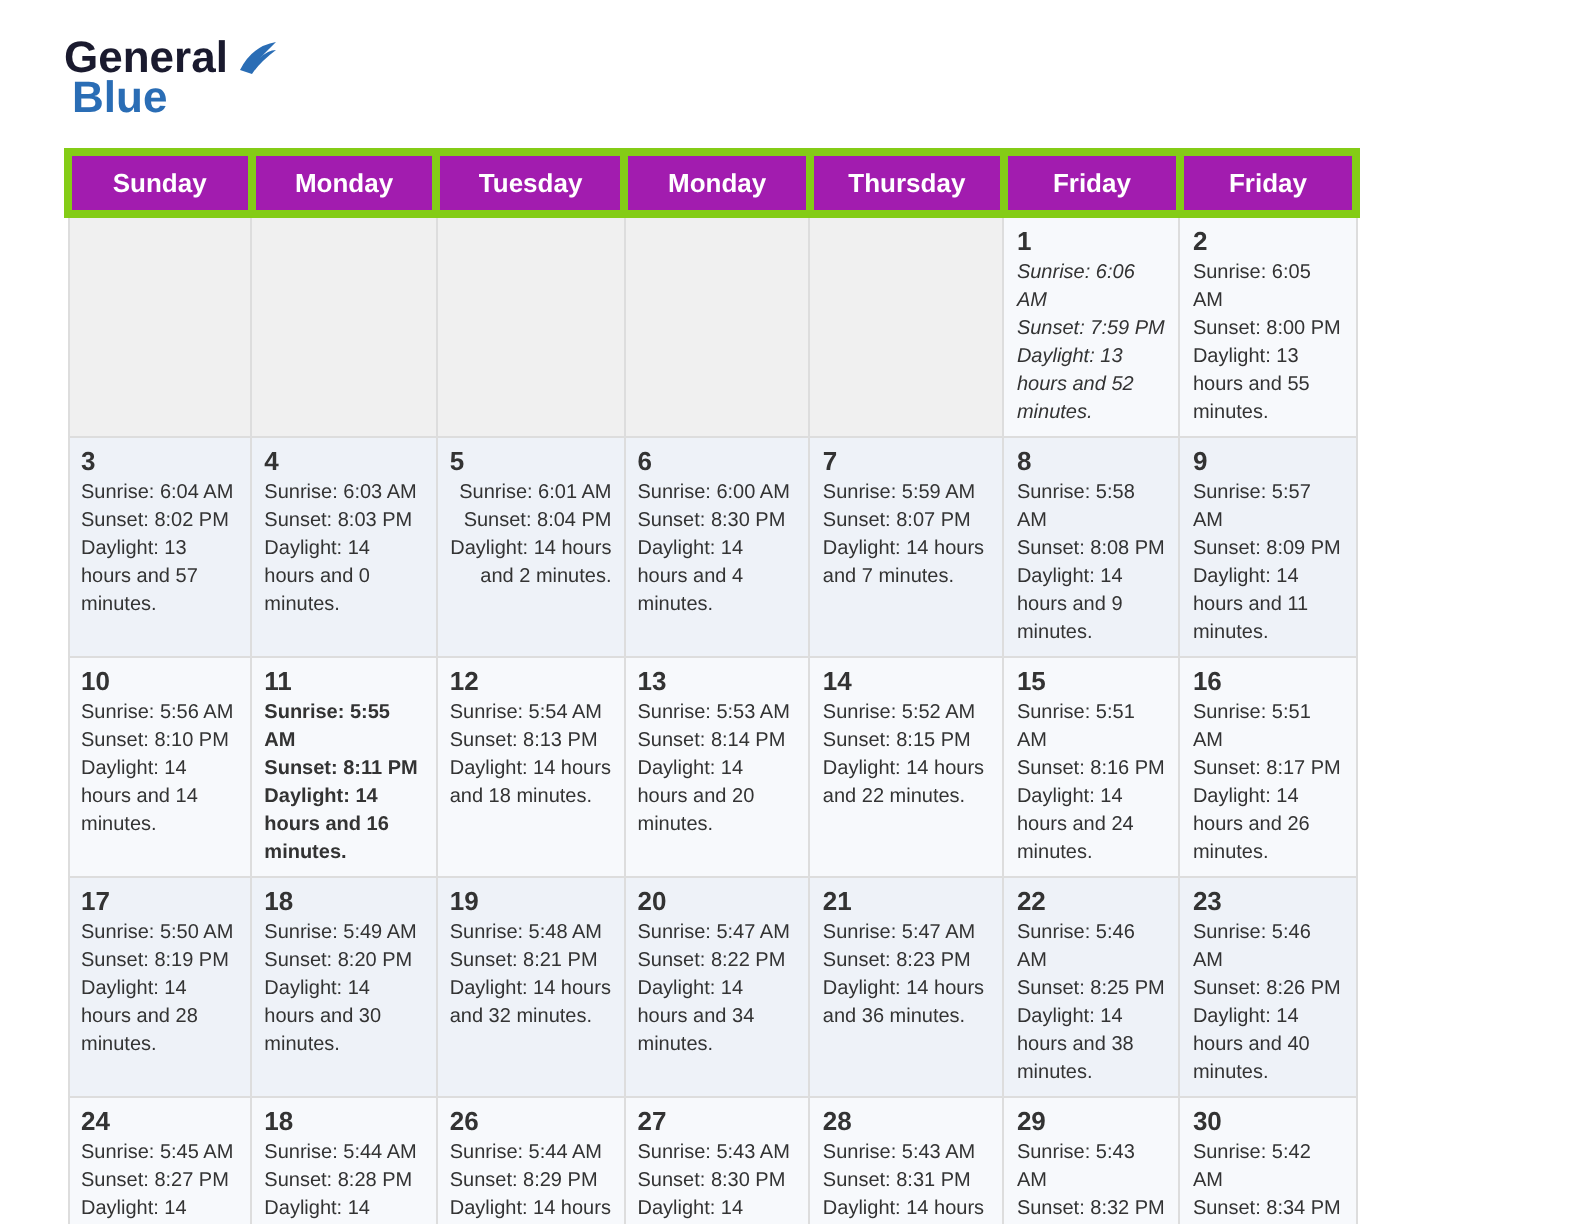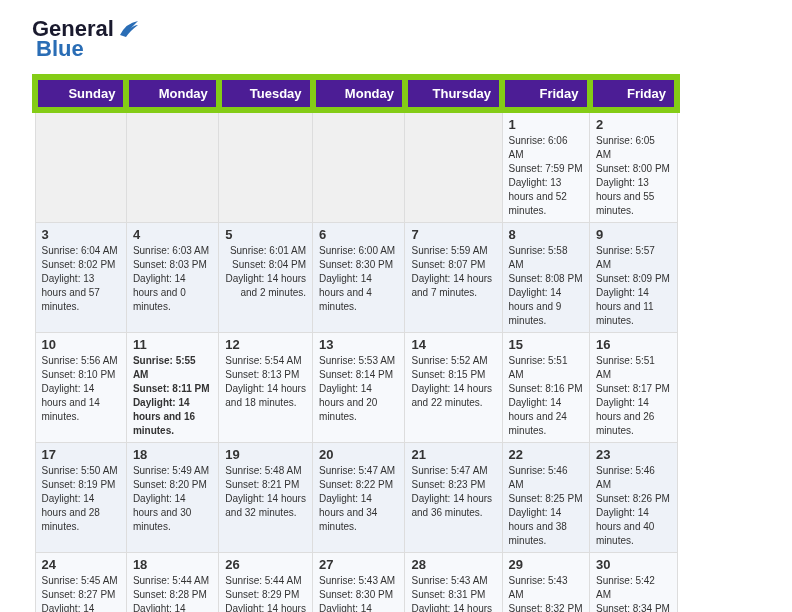--- a/index.html
+++ b/index.html
@@ -11,26 +11,26 @@
     
     .logo { display: flex; flex-direction: column; align-items: flex-start; }
     
     .title-block { text-align: right; }
     .month-title { font-size: 36px; color: #333; font-weight: normal; }
     .location { font-size: 16px; color: #555; }
     
     .calendar { width: 100%; border-collapse: collapse; }
     
     .calendar thead th {
-      background-color: #4c1d95;
+      background-color: #a21caf;
       color: white;
       padding: 6px 8px;
-      text-align: right;
+      text-align: center;
       font-size: 13px;
-      border: 6px solid #84cc16;
+      border: 4px solid #84cc16;
     }
     
     .calendar tbody td {
       vertical-align: top;
       padding: 4px 6px;
       border: 1px solid #ddd;
       width: 113px;
       min-height: 80px;
       font-size: 10.5px;
       color: #333;
@@ -94,21 +94,21 @@
     </thead>
     <tbody id="calendar-body">
     <tr>
           <td class="empty">&nbsp;</td>
           <td class="empty">&nbsp;</td>
           <td class="empty">&nbsp;</td>
           <td class="empty">&nbsp;</td>
           <td class="empty">&nbsp;</td>
           <td>
             <span class="day-num">1</span>
-            <div class="cell-info" style="white-space: pre-line;">Sunrise: 6:06 AM
+            <div class="cell-info" style="white-space: pre-line; font-style: italic;">Sunrise: 6:06 AM
 Sunset: 7:59 PM
 Daylight: 13 hours and 52 minutes.</div>
           </td>
           <td>
             <span class="day-num">2</span>
             <div class="cell-info" style="white-space: pre-line;">Sunrise: 6:05 AM
 Sunset: 8:00 PM
 Daylight: 13 hours and 55 minutes.</div>
           </td>
         </tr>

